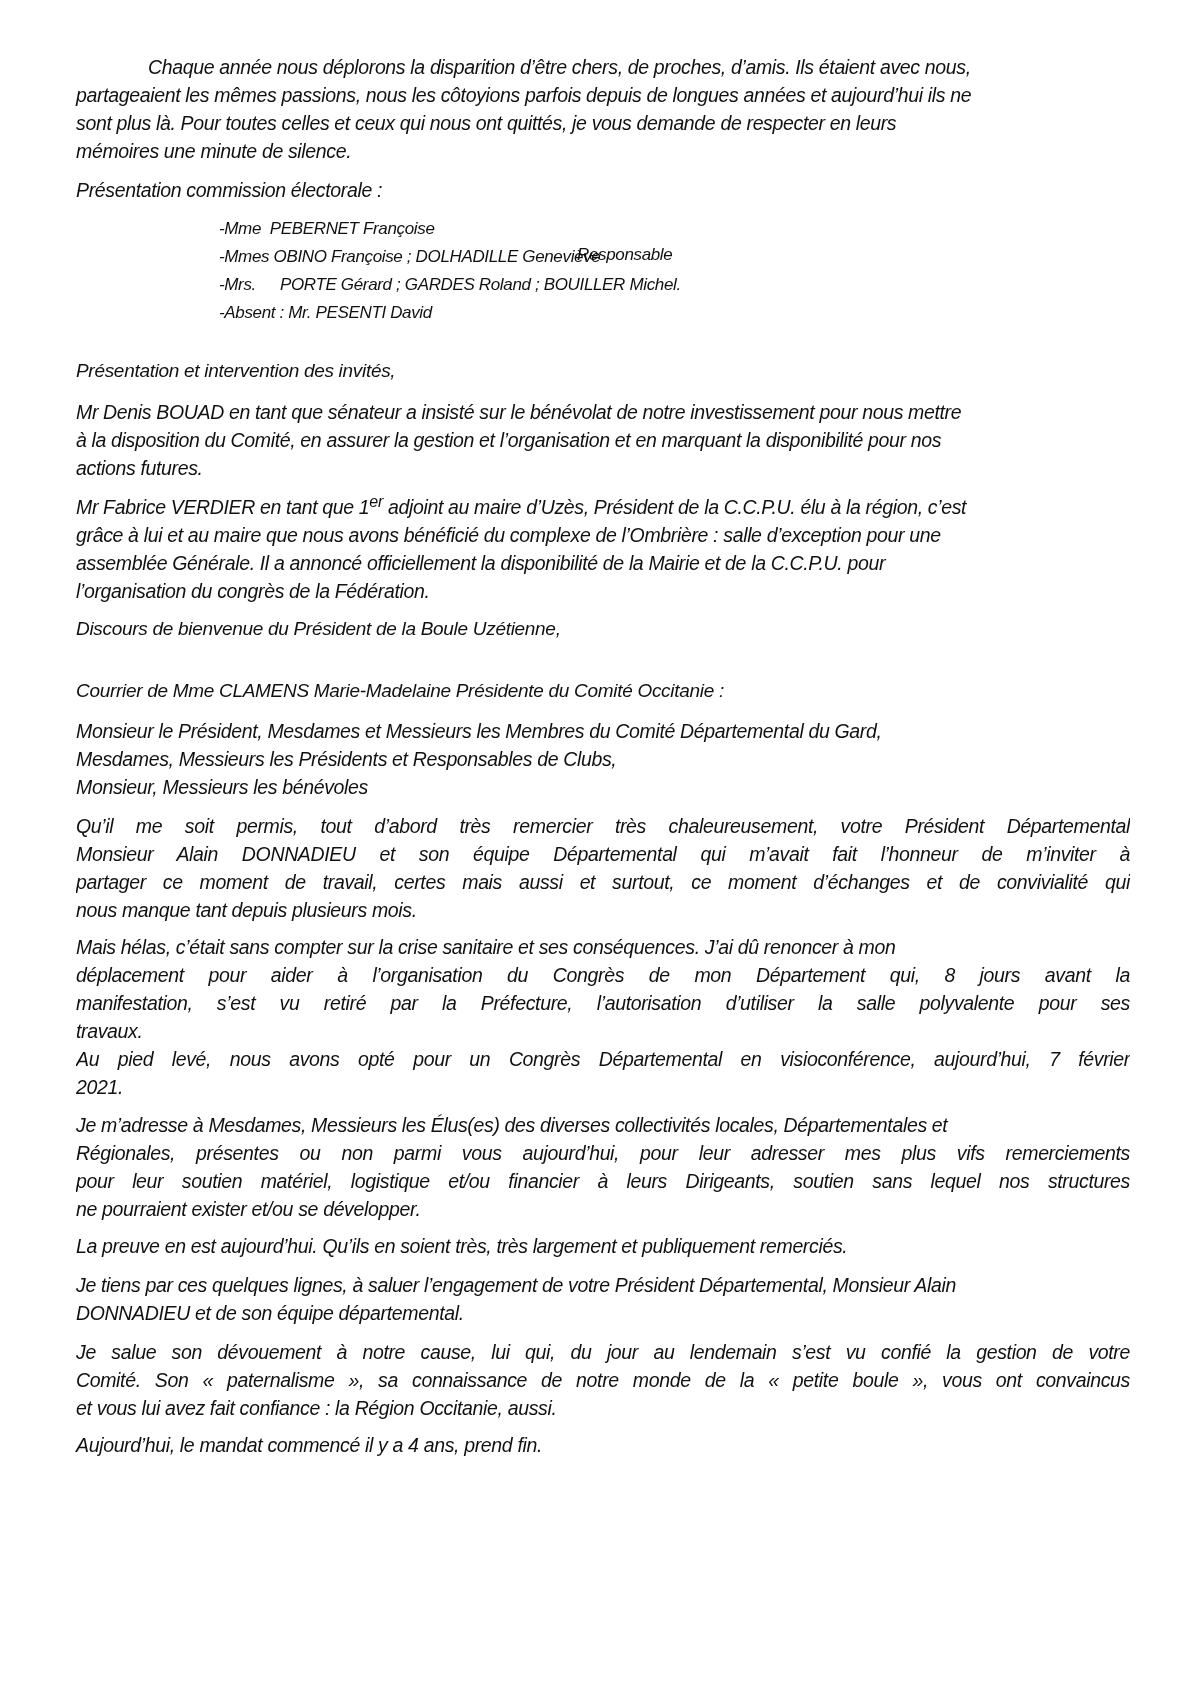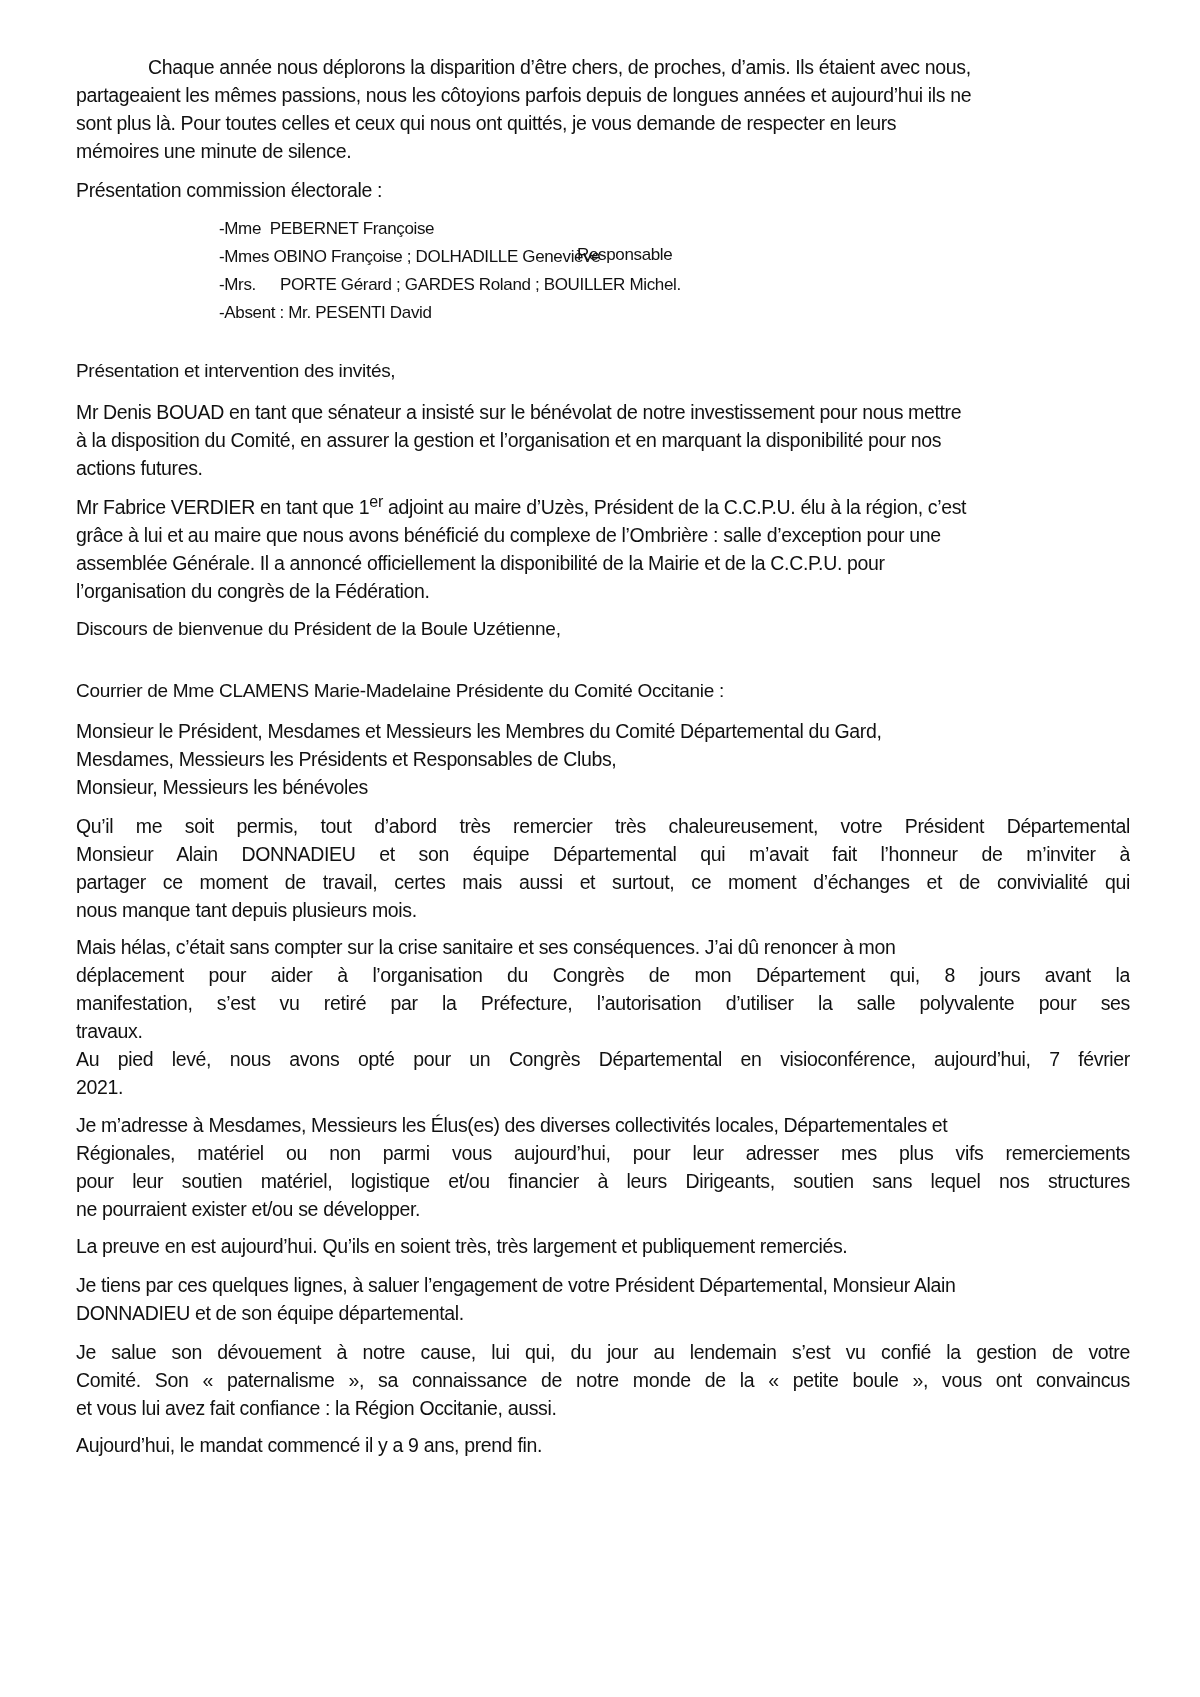--- a/index.html
+++ b/index.html
@@ -1,21 +1,21 @@
 <!DOCTYPE html>
 <html><head>
 <meta charset="utf-8">
 <style>
   html, body { margin: 0; padding: 0; background: #ffffff; }
   body {
     width: 1200px; height: 1697px; position: relative; overflow: hidden;
     font-family: "Liberation Sans", sans-serif;
     color: #111111;
   }
-  .page { position: absolute; left: 0; top: 0; width: 1196px; height: 1697px; background: #fff; }
+  .page { position: absolute; left: 0; top: 0; width: 1196px; height: 1697px; background: #fff; font-style: italic; }
   .line {
     position: absolute; left: 76px; width: 1054px;
     font-size: 19.5px; line-height: 28px; white-space: nowrap;
     letter-spacing: -0.35px;
   }
   .line.just { text-align: justify; text-align-last: justify; white-space: normal; height: 28px; overflow: hidden; }
   .heading {
     position: absolute; left: 76px; font-size: 19px; line-height: 30px; white-space: nowrap;
     letter-spacing: -0.3px;
   }
@@ -76,28 +76,28 @@
   <div class="line just" style="top:868px">partager ce moment de travail, certes mais aussi et surtout, ce moment d’échanges et de convivialité qui</div>
 
   <div class="line" style="top:933px">Mais hélas, c’était sans compter sur la crise sanitaire et ses conséquences. J’ai dû renoncer à mon</div>
   <div class="line just" style="top:961px">déplacement pour aider à l’organisation du Congrès de mon Département qui, 8 jours avant la</div>
   <div class="line just" style="top:989px">manifestation, s’est vu retiré par la Préfecture, l’autorisation d’utiliser la salle polyvalente pour ses</div>
   <div class="line" style="top:1017px">travaux.</div>
   <div class="line just" style="top:1045px">Au pied levé, nous avons opté pour un Congrès Départemental en visioconférence, aujourd’hui, 7 février</div>
   <div class="line" style="top:1073px">2021.</div>
 
   <div class="line" style="top:1111px">Je m’adresse à Mesdames, Messieurs les Élus(es) des diverses collectivités locales, Départementales et</div>
-  <div class="line just" style="top:1139px">Régionales, matériel ou non parmi vous aujourd’hui, pour leur adresser mes plus vifs remerciements</div>
+  <div class="line just" style="top:1139px">Régionales, présentes ou non parmi vous aujourd’hui, pour leur adresser mes plus vifs remerciements</div>
   <div class="line just" style="top:1167px">pour leur soutien matériel, logistique et/ou financier à leurs Dirigeants, soutien sans lequel nos structures</div>
   <div class="line" style="top:1195px">ne pourraient exister et/ou se développer.</div>
 
   <div class="line" style="top:1232px">La preuve en est aujourd’hui. Qu’ils en soient très, très largement et publiquement remerciés.</div>
 
   <div class="line" style="top:1271px">Je tiens par ces quelques lignes, à saluer l’engagement de votre Président Départemental, Monsieur Alain</div>
   <div class="line just" style="top:1338px">Je salue son dévouement à notre cause, lui qui, du jour au lendemain s’est vu confié la gestion de votre</div>
 
   <div class="line" style="top:1299px">DONNADIEU et de son équipe départemental.</div>
   <div class="line just" style="top:1366px">Comité. Son « paternalisme », sa connaissance de notre monde de la « petite boule », vous ont convaincus</div>
   <div class="line" style="top:1394px">et vous lui avez fait confiance : la Région Occitanie, aussi.</div>
 
-  <div class="line" style="top:1431px">Aujourd’hui, le mandat commencé il y a 9 ans, prend fin.</div>
+  <div class="line" style="top:1431px">Aujourd’hui, le mandat commencé il y a 4 ans, prend fin.</div>
 
 </div>
 
 </body></html>

